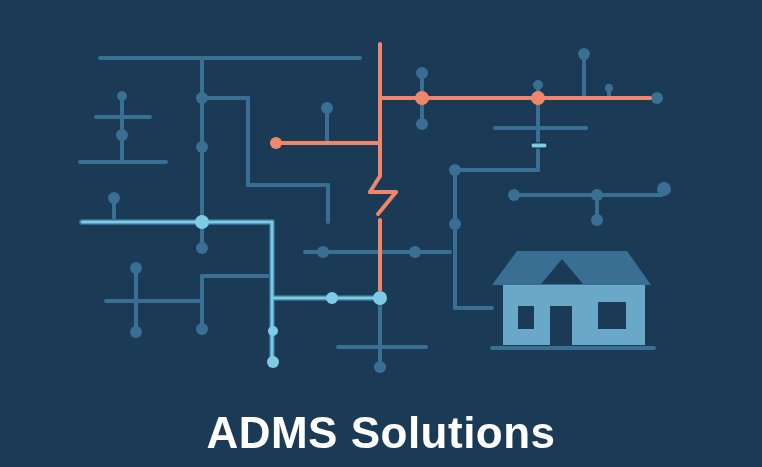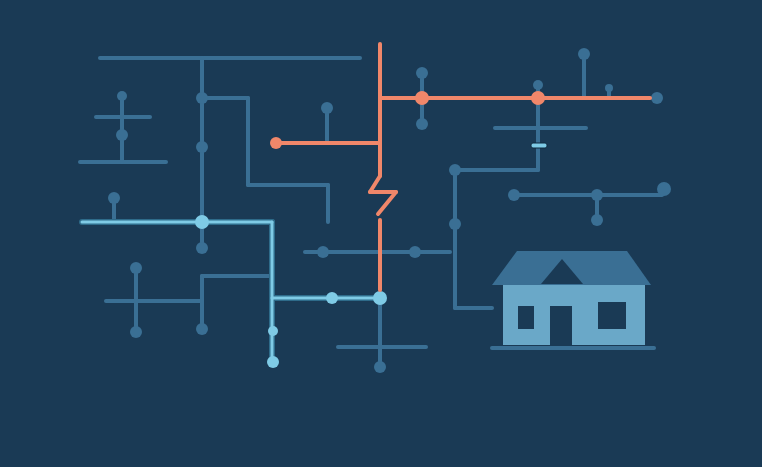--- a/index.html
+++ b/index.html
@@ -99,13 +99,14 @@
     <g id="g-house">
         <polygon points="492,285 517,251 627,251 651,285" fill="#3a6f94"></polygon>
         <polygon points="541,284 562,259 583,284" fill="#1a3a55"></polygon>
         <rect x="503" y="285" width="142" height="60" fill="#6aa8c8"></rect>
         <rect x="518" y="306" width="16" height="23" fill="#1a3a55"></rect>
         <rect x="598" y="302" width="28" height="27" fill="#1a3a55"></rect>
         <rect x="550" y="306" width="22" height="39" fill="#1a3a55"></rect>
         <rect x="490" y="346" width="166" height="4" rx="2" fill="#3a6f94"></rect>
       </g>
   </svg>
+  <div id="title">ADMS Solutions</div>
 </div>
 
 </body></html>

